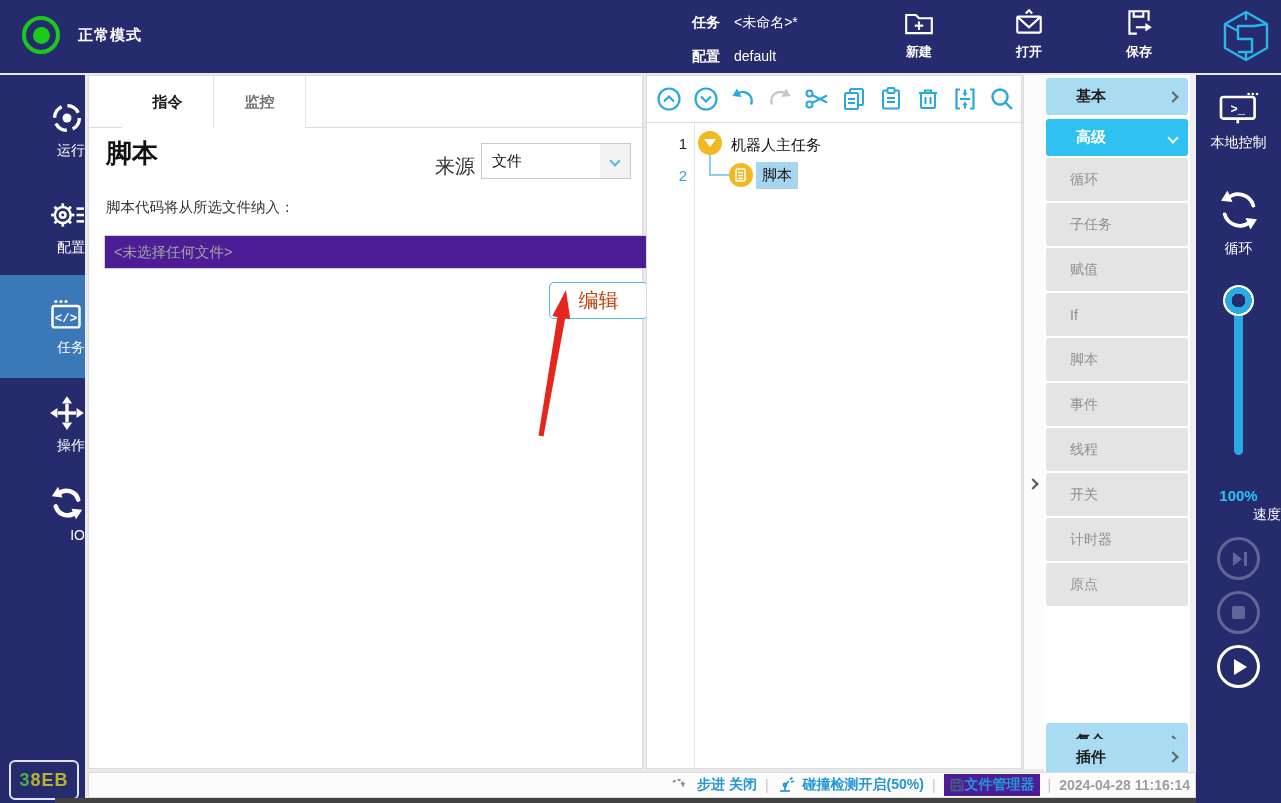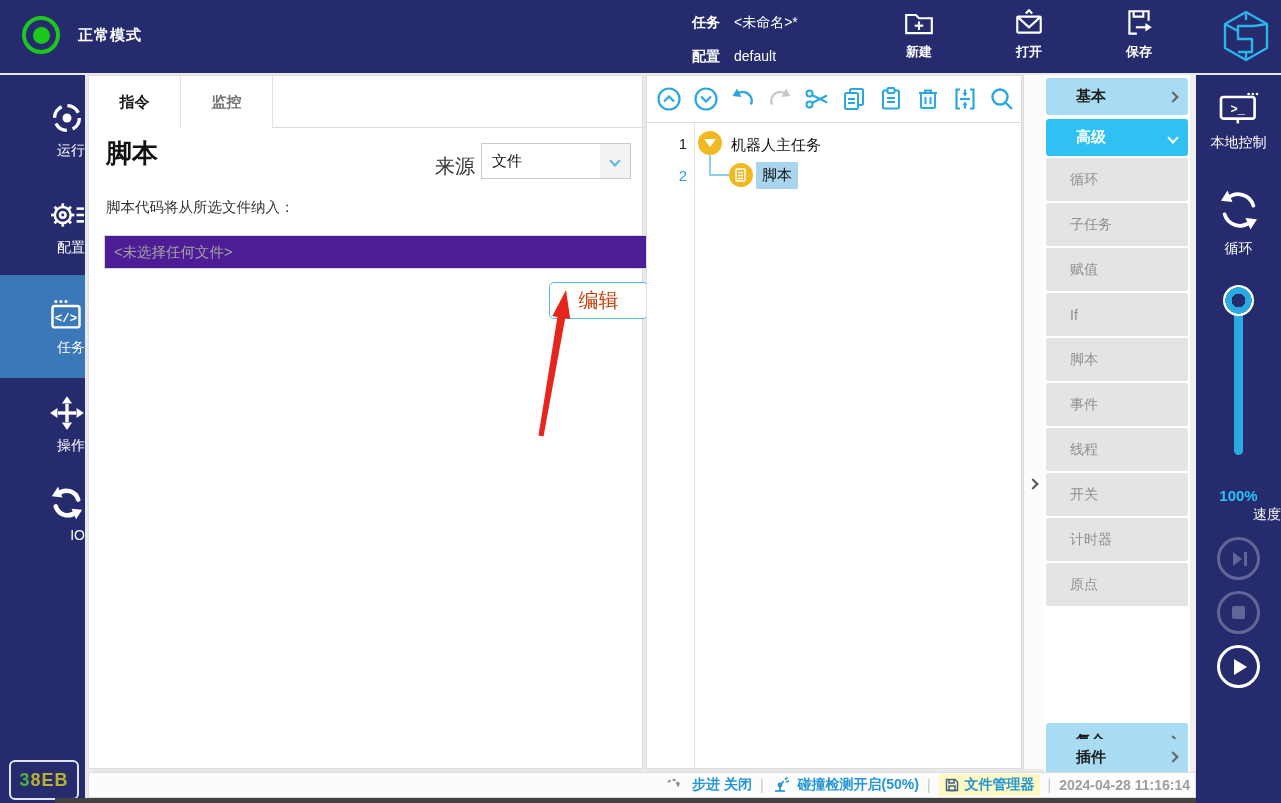--- a/index.html
+++ b/index.html
@@ -24,21 +24,21 @@
   
   .leftbar { position:absolute; left:0; top:75px; width:85px; height:728px; background:#262b6e; }
   .nav-item { position:absolute; left:0; width:85px; display:flex; flex-direction:column; align-items:flex-end; gap:6px; cursor:pointer; }
   .nav-item .lbl { color:#fff; font-size:14px; }
   .nav-item.active { background:#3a78b8; }
   .badge { position:absolute; left:9px; top:685px; width:70px; height:40px; border:2px solid #dfe3ef; border-radius:6px; display:flex; align-items:center; justify-content:center; font-size:18px; font-weight:bold; letter-spacing:1px; }
   .badge .g { color:#4fae44; } .badge .y { color:#b9b12f; }
 
   
   .main-panel { position:absolute; left:88px; top:75px; width:555px; height:694px; background:#fff; border:1px solid #dcdcdc; }
-  .tabbar { position:absolute; left:0; top:0; width:655px; height:52px; border-bottom:1px solid #dcdcdc; display:flex; }
+  .tabbar { position:absolute; left:0; top:0; width:655px; height:52px; border-bottom:1px solid #dcdcdc; display:flex;padding-left:33px; }
   .tab { width:92px; height:52px; display:flex; align-items:center; justify-content:center; font-size:15px; font-weight:bold; border-right:1px solid #e2e2e2; cursor:pointer; background:#fff; }
   .tab.active { color:#1a1a1a; }
   .tab.inactive { color:#737373; }
   .pg-title { position:absolute; left:17px; top:60px; font-size:26px; font-weight:bold; color:#111; }
   .src-label { position:absolute; left:346px; top:77px; font-size:20px; color:#333; }
   .dropdown { position:absolute; left:392px; top:67px; width:150px; height:36px; background:#fff; border:1px solid #c9c9c9; display:flex; align-items:center; cursor:pointer; }
   .dropdown .val { flex:1; padding-left:10px; font-size:15px; color:#111; }
   .dropdown .dd-btn { width:30px; height:34px; background:#f3f3f3; display:flex; align-items:center; justify-content:center; }
   .desc { position:absolute; left:17px; top:122px; font-size:14.5px; color:#333; }
   .file-field { position:absolute; left:15px; top:159px; width:618px; height:34px; background:#4c1d95; border:1px solid #d6d6d6; display:flex; align-items:center; padding-left:9px; font-size:14.5px; color:#a3a3a3; }
@@ -86,21 +86,21 @@
   .ctl.enabled { border-color:#fff; }
   .play-tri { width:0; height:0; border-top:8px solid transparent; border-bottom:8px solid transparent; border-left:13px solid rgba(255,255,255,.28); margin-left:4px; }
   .ctl.enabled .play-tri { border-left-color:#fff; }
   .stop-sq { width:13px; height:13px; background:rgba(255,255,255,.28); border-radius:2px; }
   .skip-wrap { display:flex; align-items:center; gap:2px; }
   .skip-bar { width:3px; height:14px; background:rgba(255,255,255,.28); }
 
   
   .statusbar { position:absolute; left:88px; top:772px; width:1108px; height:26px; background:#fcfcfc; border:1px solid #ddd; display:flex; align-items:center; justify-content:flex-end; gap:8px; padding-right:5px; font-size:14px; font-weight:bold; color:#2496d5; }
   .statusbar .sep { color:#c5c5c5; font-weight:normal; }
-  .fm-chunk { display:flex; align-items:center; gap:5px; background:#fef9c3; padding:2px 5px; }
+  .fm-chunk { display:flex; align-items:center; background:#4c1d95; padding:2px 5px; }
   .timestamp { color:#9e9e9e; }
   .bottom-strip { position:absolute; left:55px; top:798px; width:1141px; height:5px; background:#424242; }
 
   .chev { display:inline-block; width:8px; height:8px; border-right:2px solid #666; border-bottom:2px solid #666; }
   .chev.r { transform:rotate(-45deg); }
   .chev.d { transform:rotate(45deg); }
   .chev.white { border-color:#fff; }
   .chev.cyan { border-color:#58b8e6; }
   svg { display:block; }
 </style>

